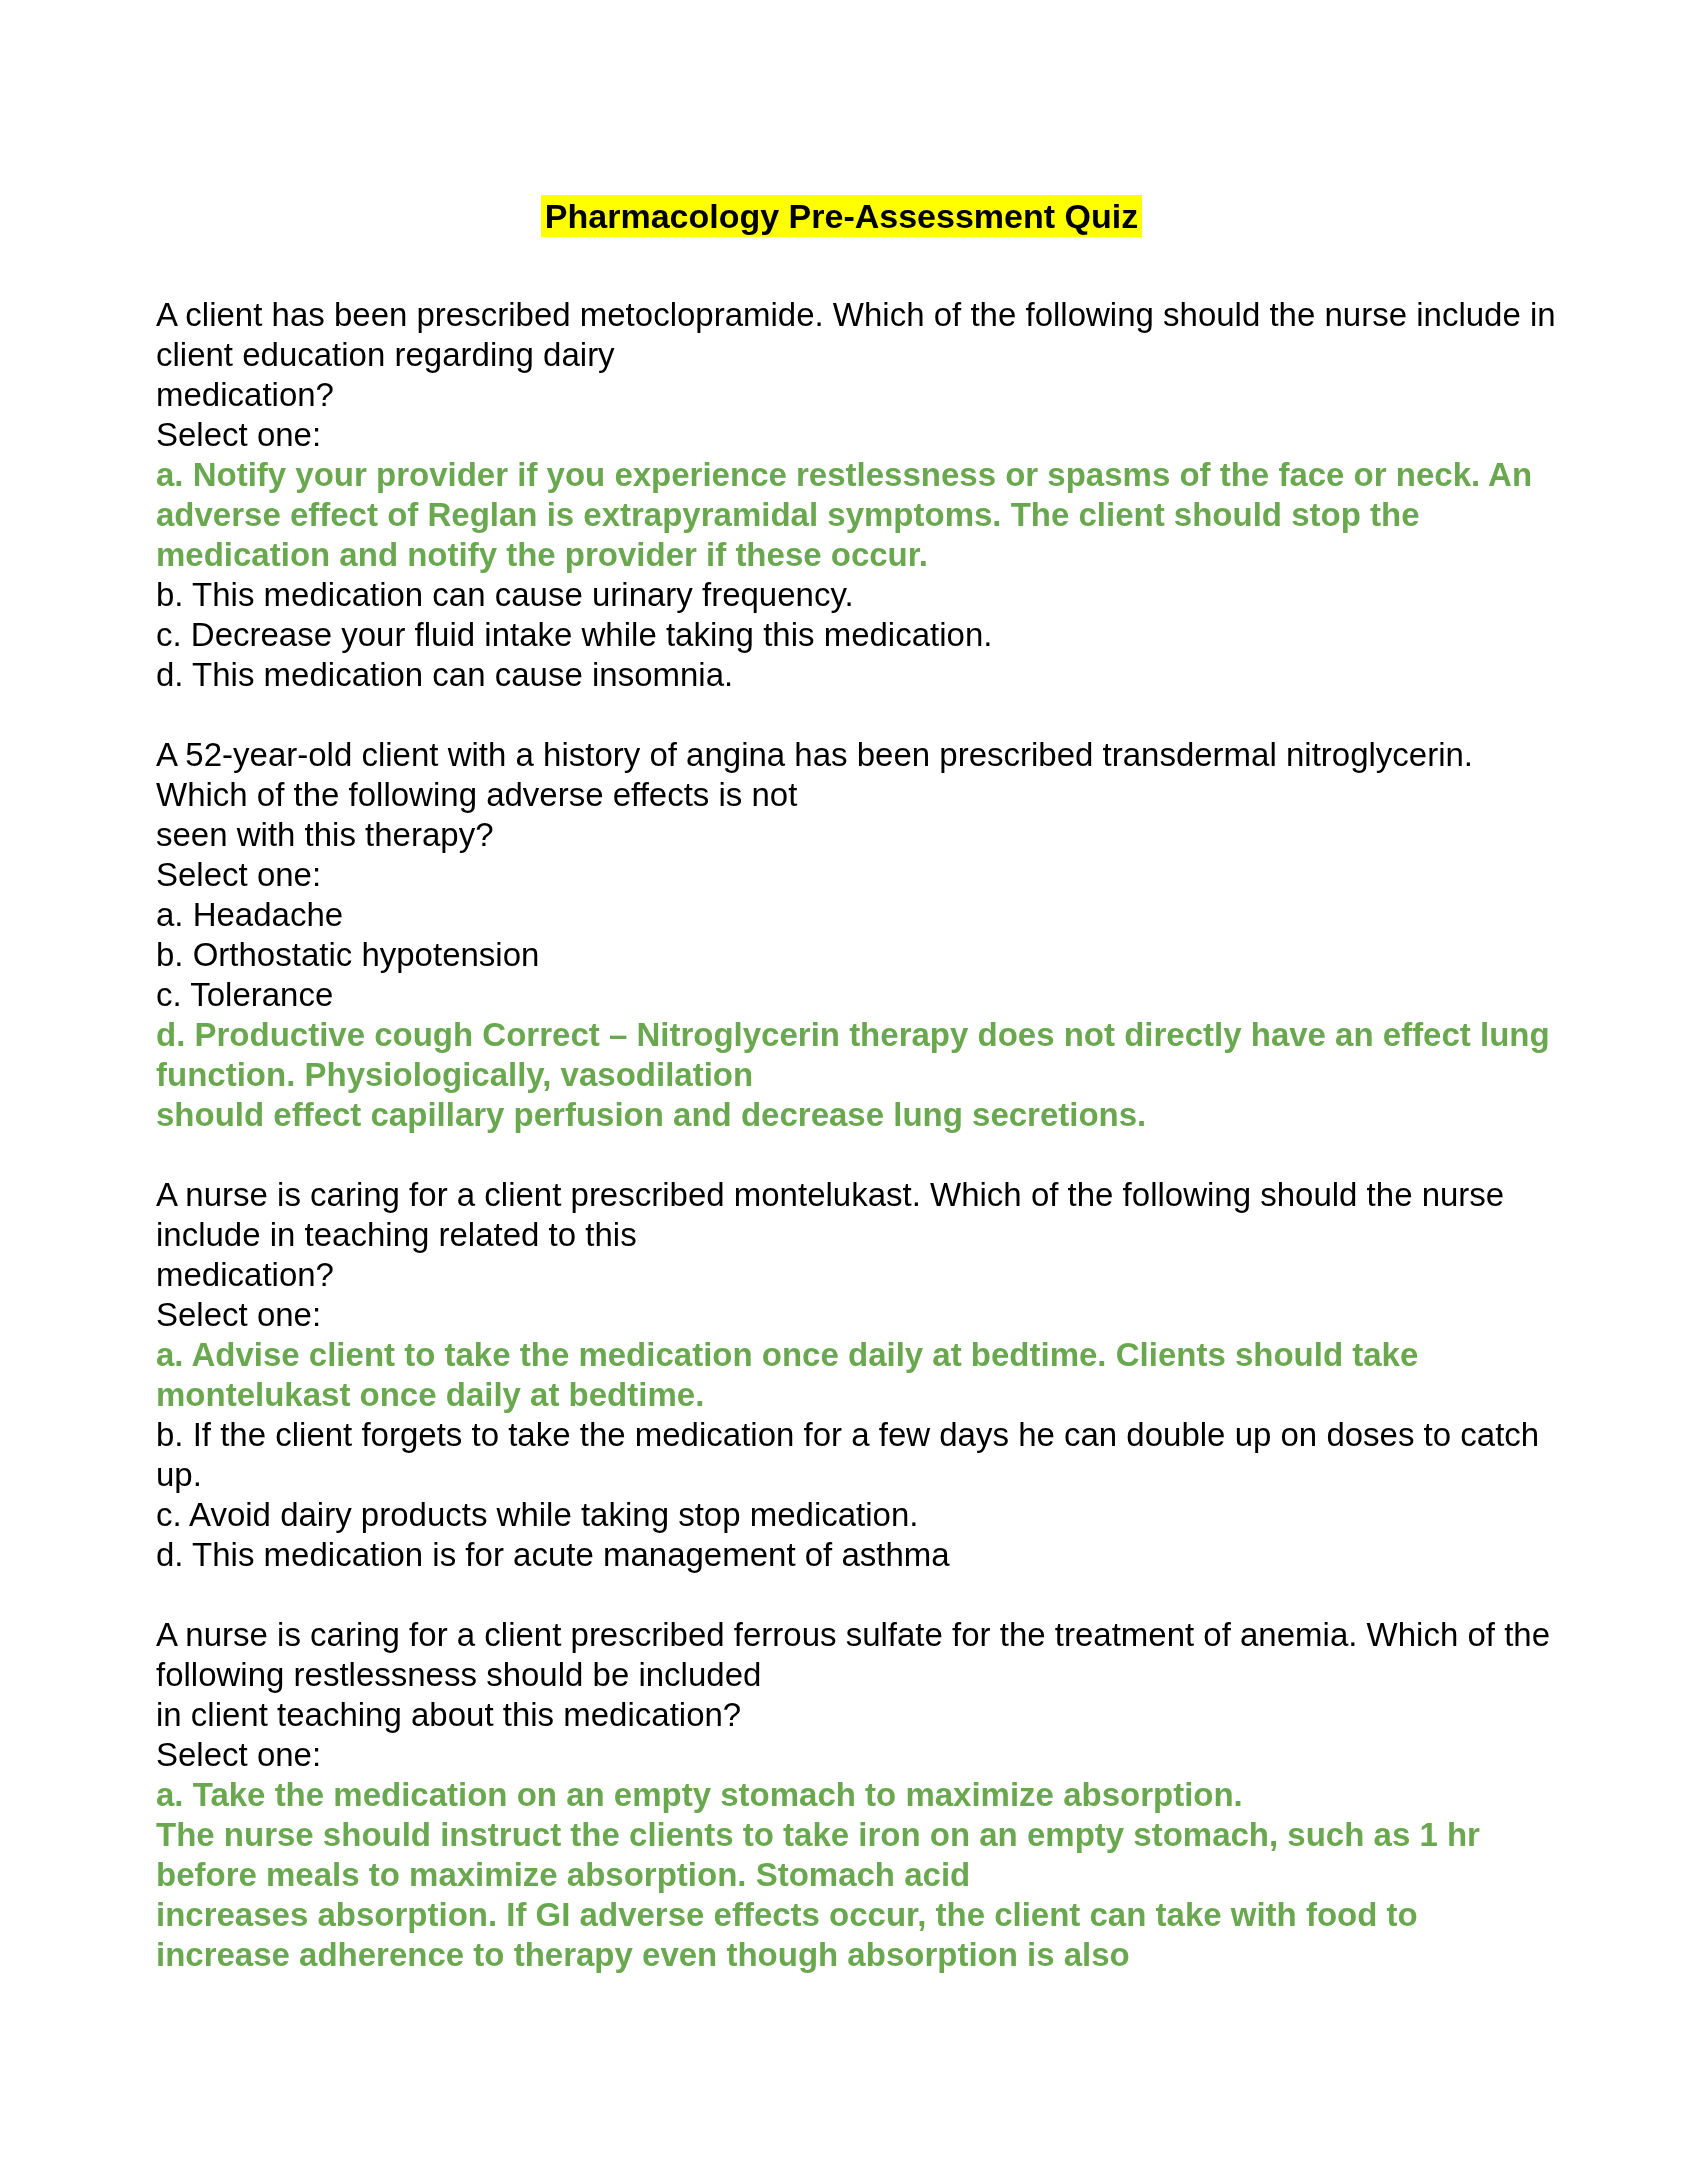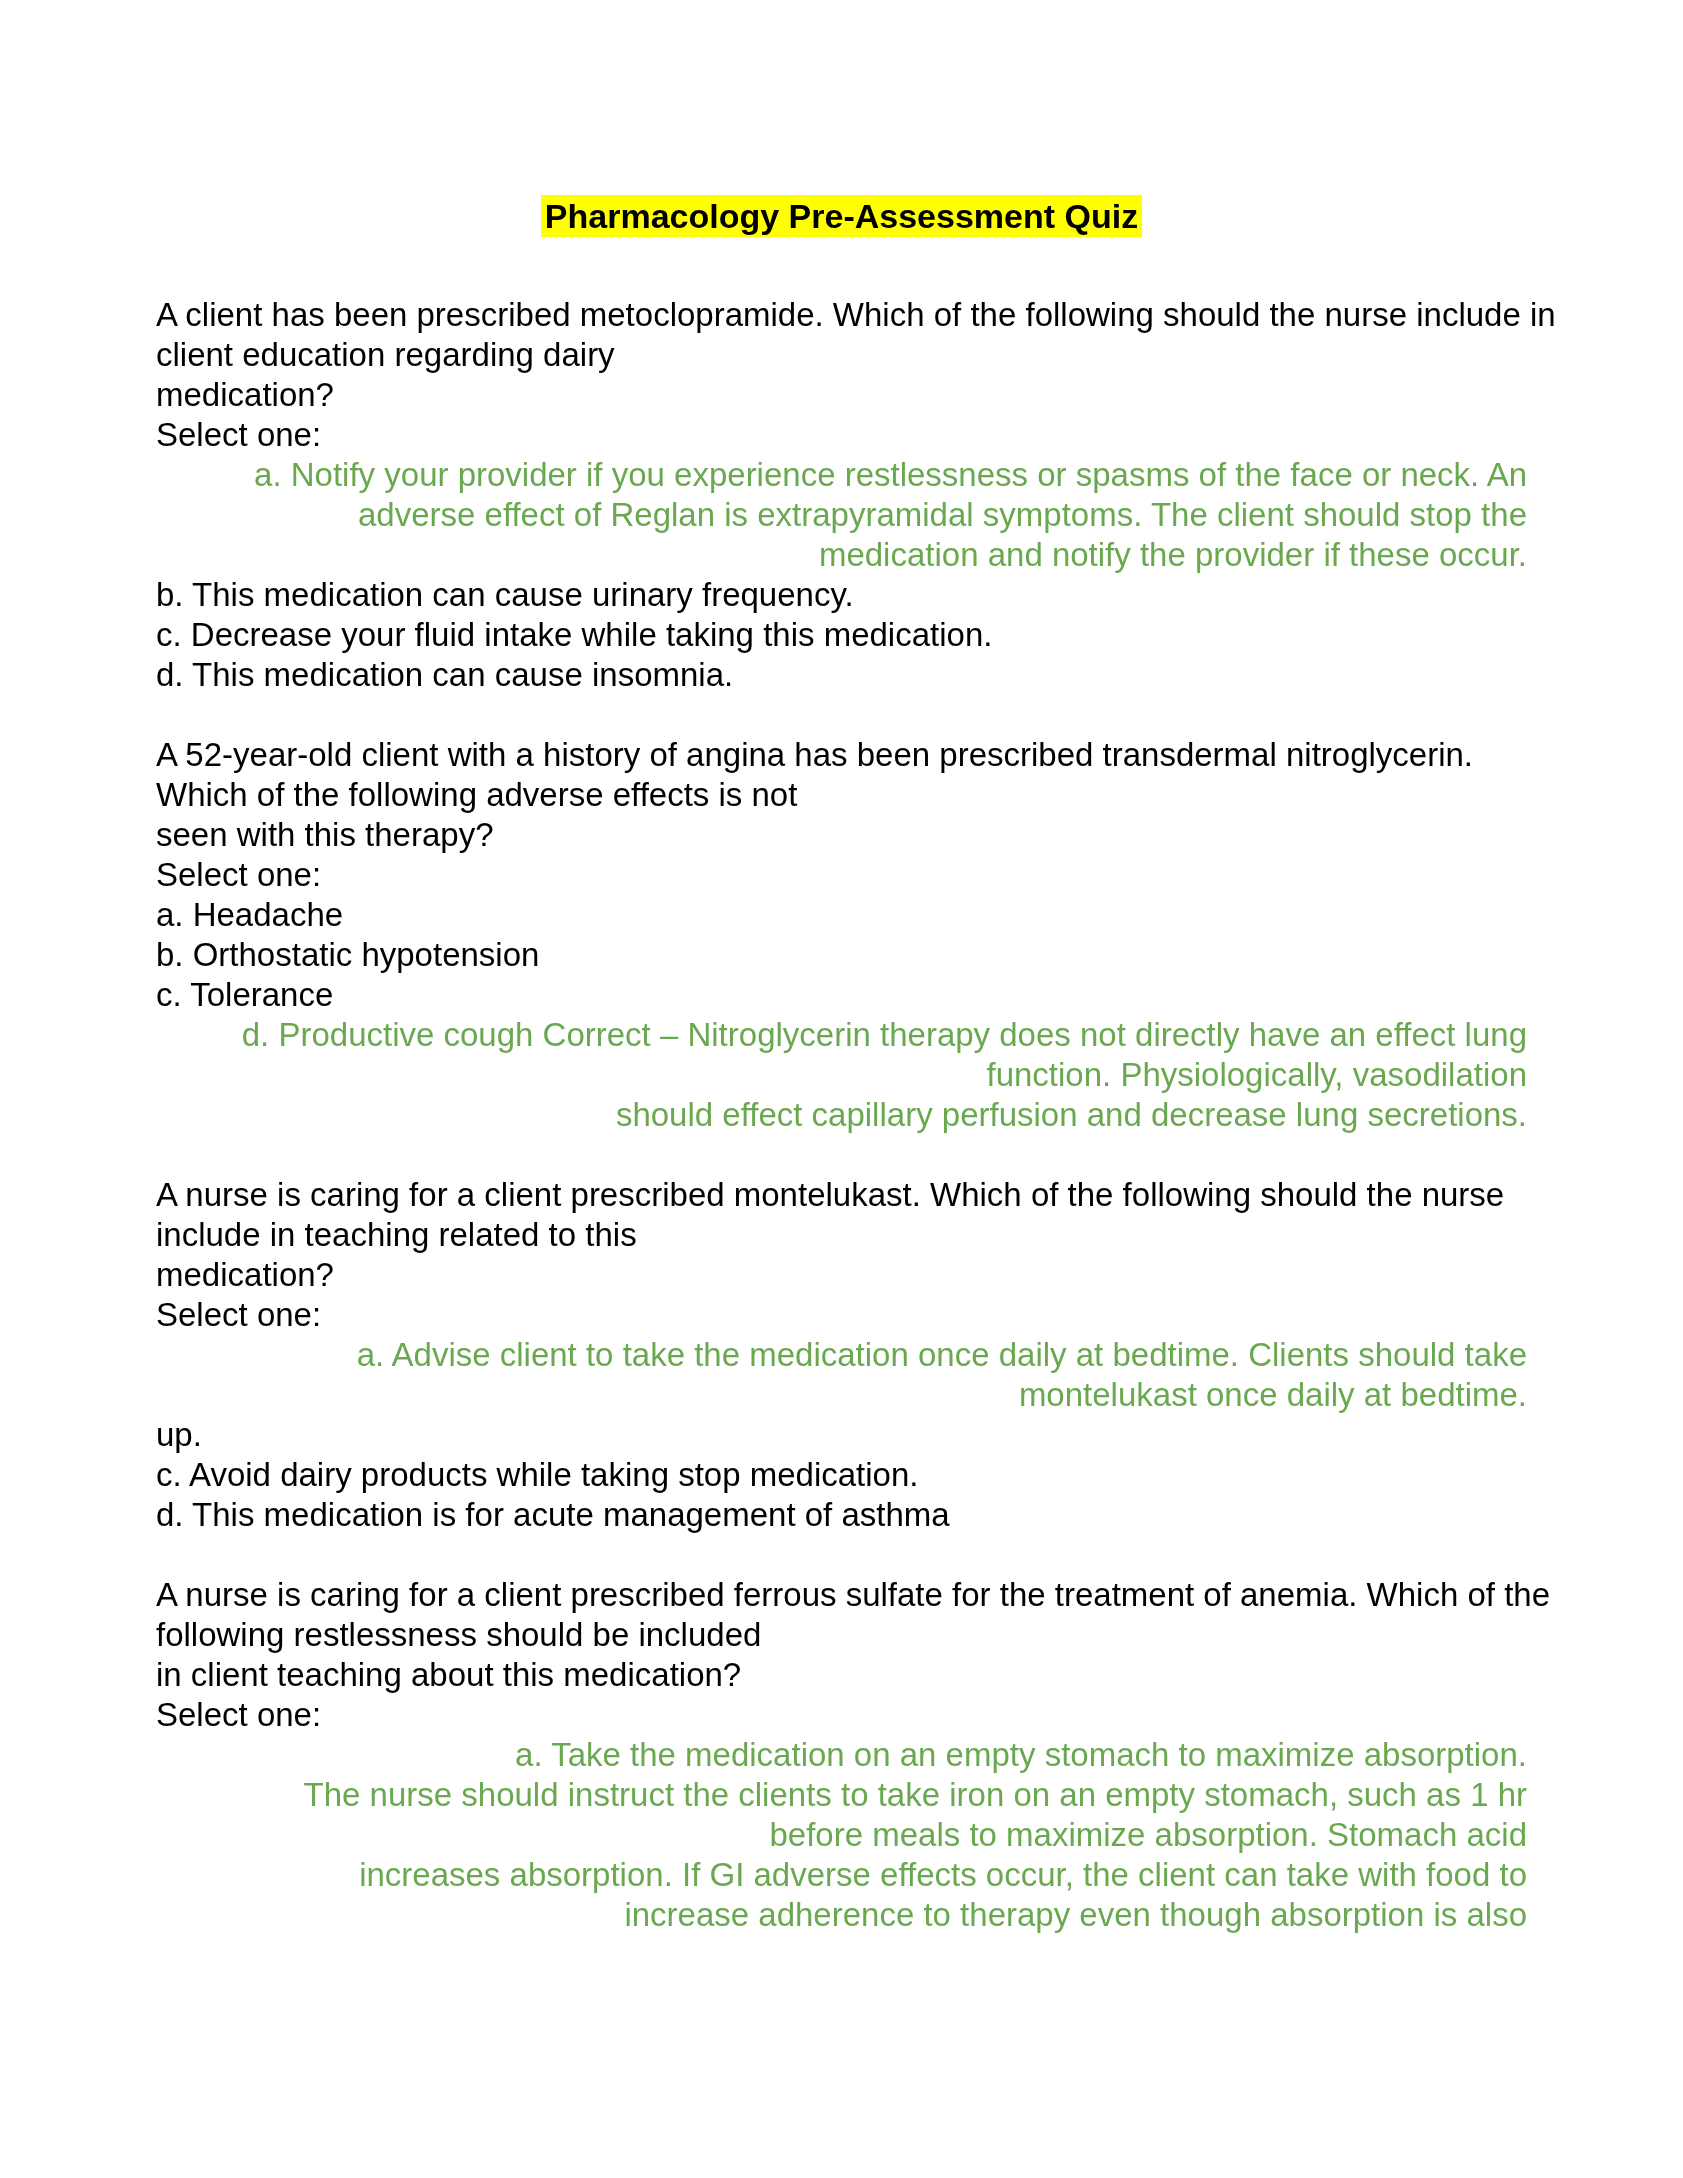--- a/index.html
+++ b/index.html
@@ -40,22 +40,21 @@
     margin: 0 0 40px 0;
   }
   .line {
     font-size: 33px;
     line-height: 40px;
     color: var(--ink, #000000);
     white-space: nowrap;
   }
   .line.correct {
     color: var(--answer, #6aa84f);
-    font-weight: normal;
-    text-align: right;
+    font-weight: bold;
   }
 </style>
 </head>
 <body>
 
 <div class="page">
   <div class="title-row">
     <span class="title">Pharmacology Pre-Assessment Quiz</span>
   </div>
   <div>
@@ -83,20 +82,21 @@
         <div class="line correct">function. Physiologically, vasodilation</div>
         <div class="line correct">should effect capillary perfusion and decrease lung secretions.</div>
       </div>
       <div class="question">
         <div class="line">A nurse is caring for a client prescribed montelukast. Which of the following should the nurse</div>
         <div class="line">include in teaching related to this</div>
         <div class="line">medication?</div>
         <div class="line">Select one:</div>
         <div class="line correct">a. Advise client to take the medication once daily at bedtime. Clients should take</div>
         <div class="line correct">montelukast once daily at bedtime.</div>
+        <div class="line">b. If the client forgets to take the medication for a few days he can double up on doses to catch</div>
         <div class="line">up.</div>
         <div class="line">c. Avoid dairy products while taking stop medication.</div>
         <div class="line">d. This medication is for acute management of asthma</div>
       </div>
       <div class="question">
         <div class="line">A nurse is caring for a client prescribed ferrous sulfate for the treatment of anemia. Which of the</div>
         <div class="line">following restlessness should be included</div>
         <div class="line">in client teaching about this medication?</div>
         <div class="line">Select one:</div>
         <div class="line correct">a. Take the medication on an empty stomach to maximize absorption.</div>

